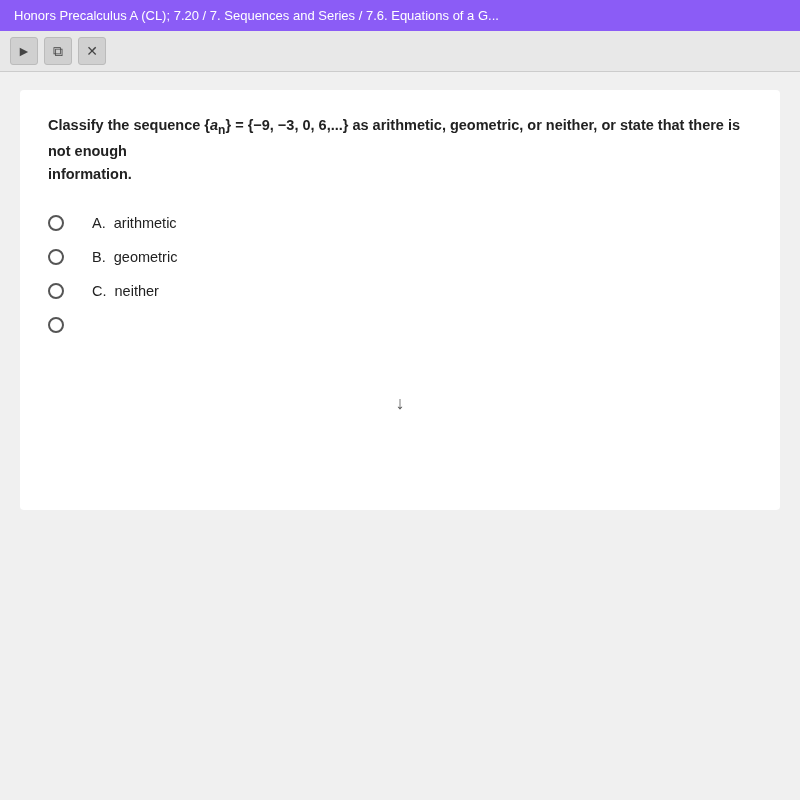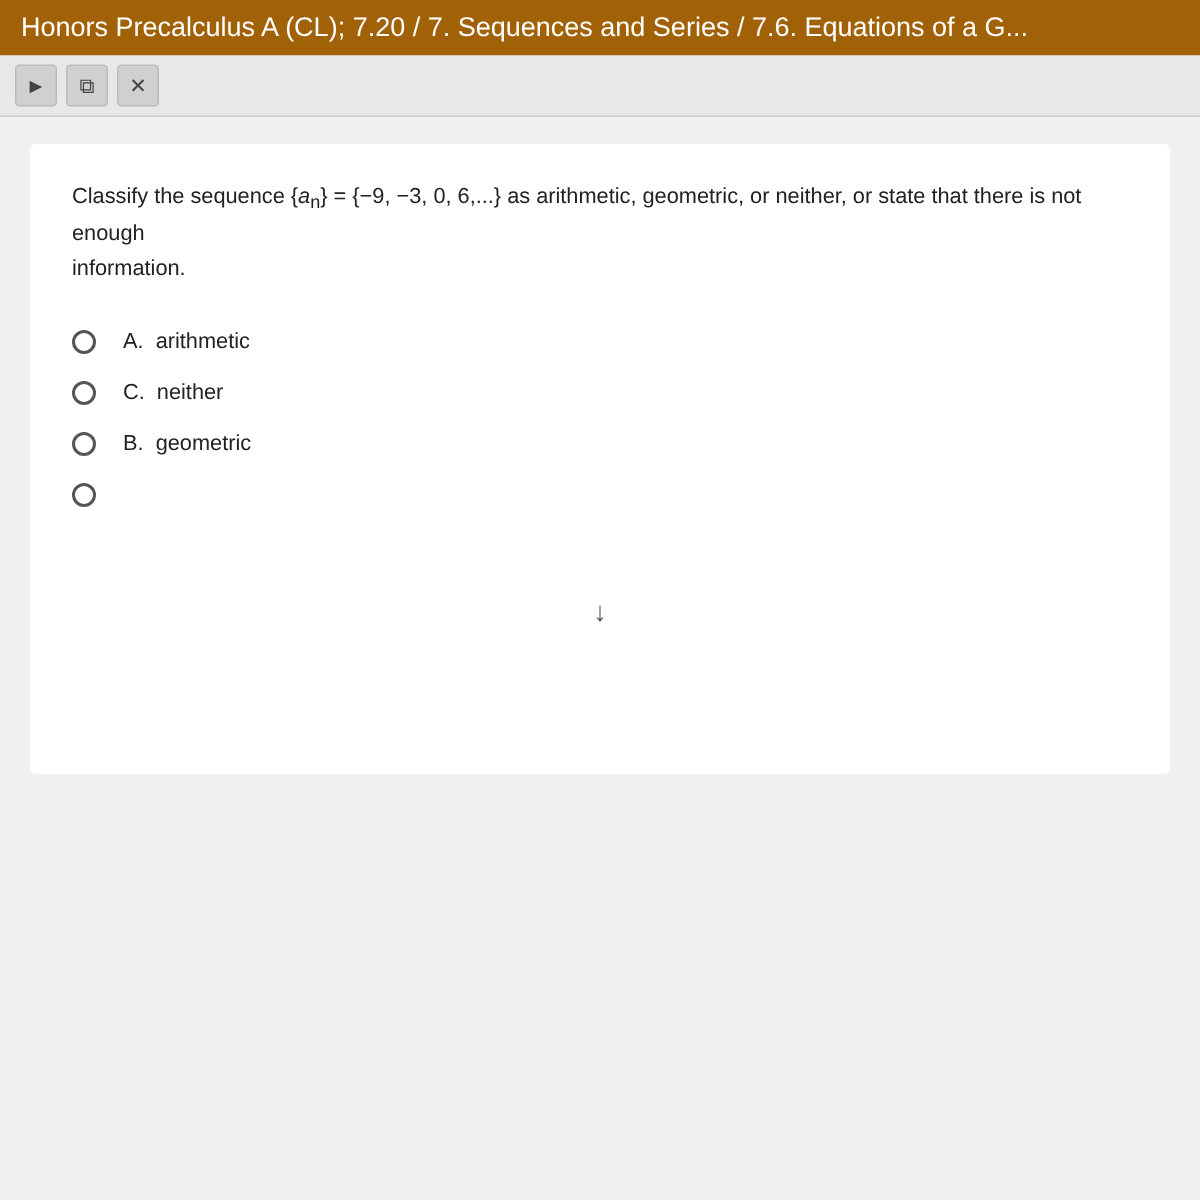--- a/index.html
+++ b/index.html
@@ -10,24 +10,24 @@
 
     body {
       width: 800px;
       height: 800px;
       font-family: Arial, sans-serif;
       background: #f0f0f0;
       overflow: hidden;
     }
 
     .top-bar {
-      background: #a16207;
+      background: #8b5cf6;
       color: white;
       padding: 8px 14px;
-      font-size: 18px;
+      font-size: 13px;
       white-space: nowrap;
       overflow: hidden;
       text-overflow: ellipsis;
     }
 
     .toolbar {
       background: #e8e8e8;
       padding: 6px 10px;
       display: flex;
       align-items: center;
@@ -55,33 +55,34 @@
       padding: 24px 28px;
       border-radius: 4px;
       min-height: 420px;
     }
 
     .question-text {
       font-size: 14.5px;
       color: #222;
       line-height: 1.6;
       margin-bottom: 28px;
+      font-weight: bold;
     }
 
     .options-list {
       list-style: none;
       display: flex;
       flex-direction: column;
       gap: 18px;
     }
 
     .option-item {
       display: flex;
       align-items: flex-start;
-      gap: 18px;
+      gap: 28px;
       font-size: 14.5px;
       color: #222;
       cursor: pointer;
     }
 
     .radio-circle {
       width: 16px;
       height: 16px;
       border: 2px solid #555;
       border-radius: 50%;
@@ -130,25 +131,25 @@
     <br><span>information.</span>
   </div>
 
   <ul class="options-list">
     <li class="option-item">
       <div class="radio-circle"></div>
       <span class="option-label">A.&nbsp;&nbsp;arithmetic</span>
     </li>
     <li class="option-item">
       <div class="radio-circle"></div>
-      <span class="option-label">C.&nbsp;&nbsp;neither</span>
+      <span class="option-label">B.&nbsp;&nbsp;geometric</span>
     </li>
     <li class="option-item">
       <div class="radio-circle"></div>
-      <span class="option-label">B.&nbsp;&nbsp;geometric</span>
+      <span class="option-label">C.&nbsp;&nbsp;neither</span>
     </li>
     <li class="option-item">
       <div class="radio-circle"></div>
     </li>
   </ul>
 
   <div class="bottom-area">
     <span class="arrow-icon">↓</span>
   </div>
 </div>

